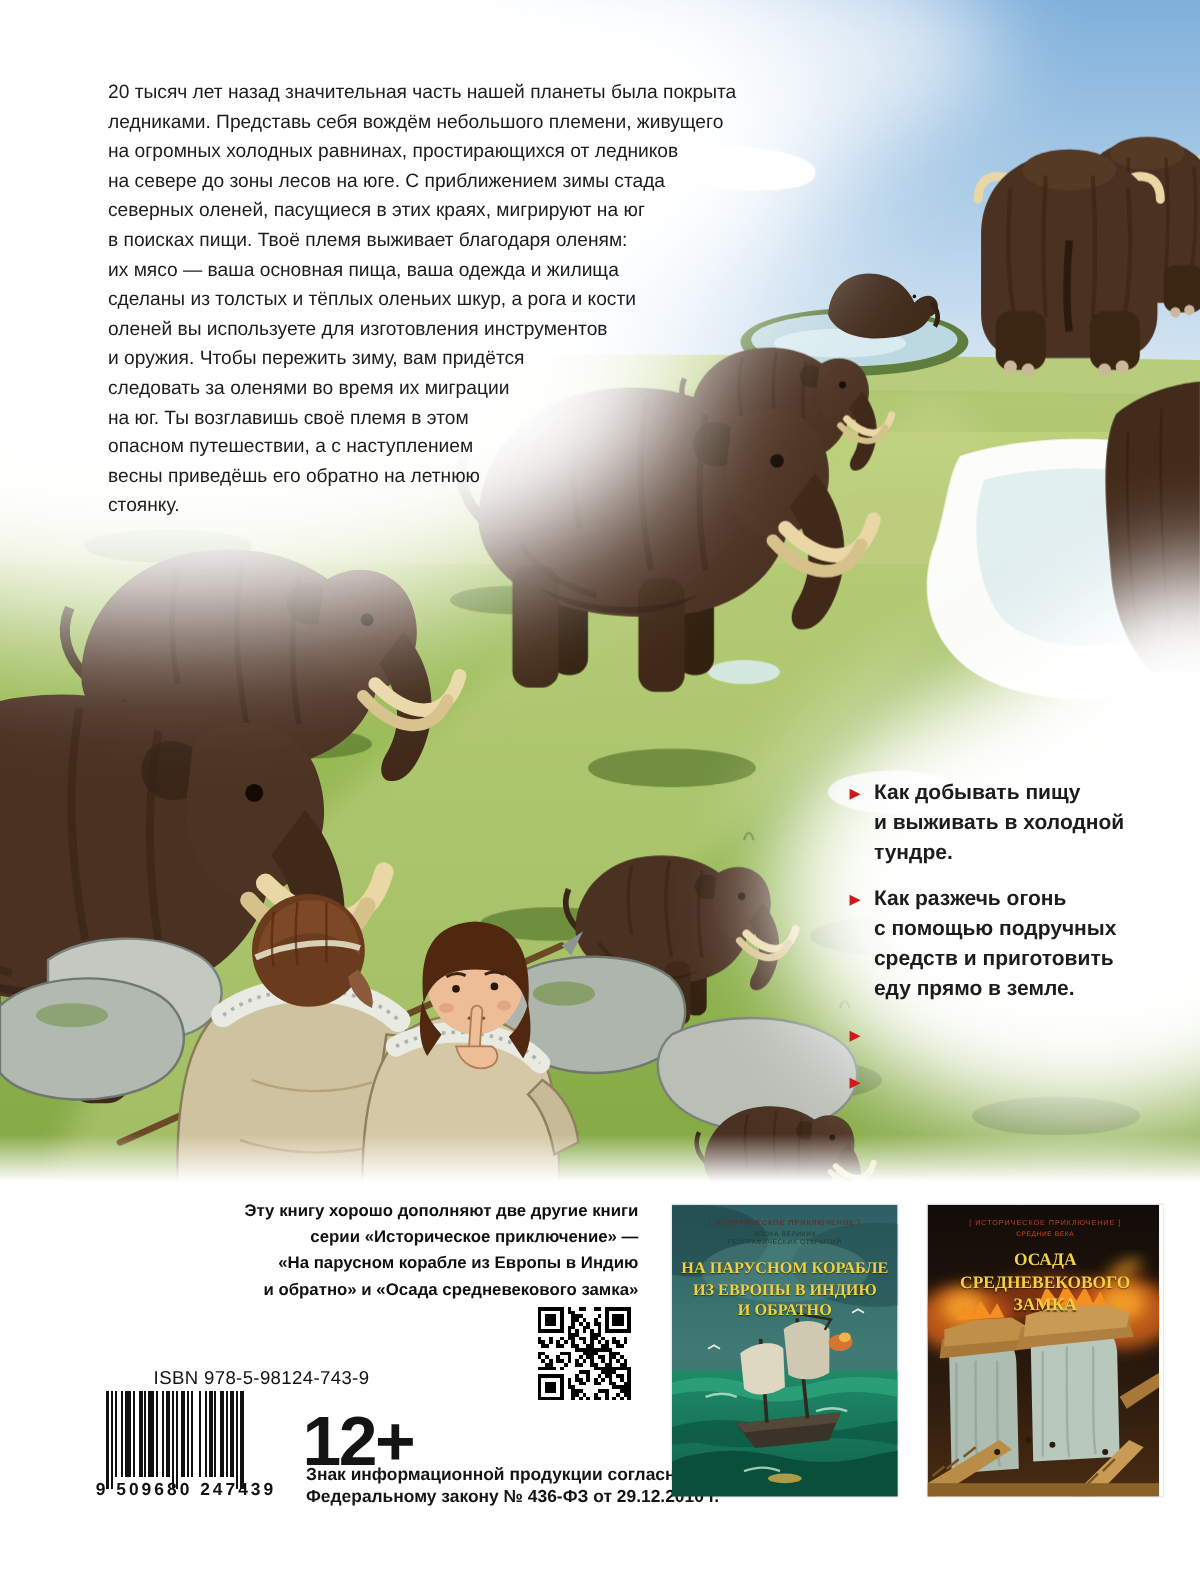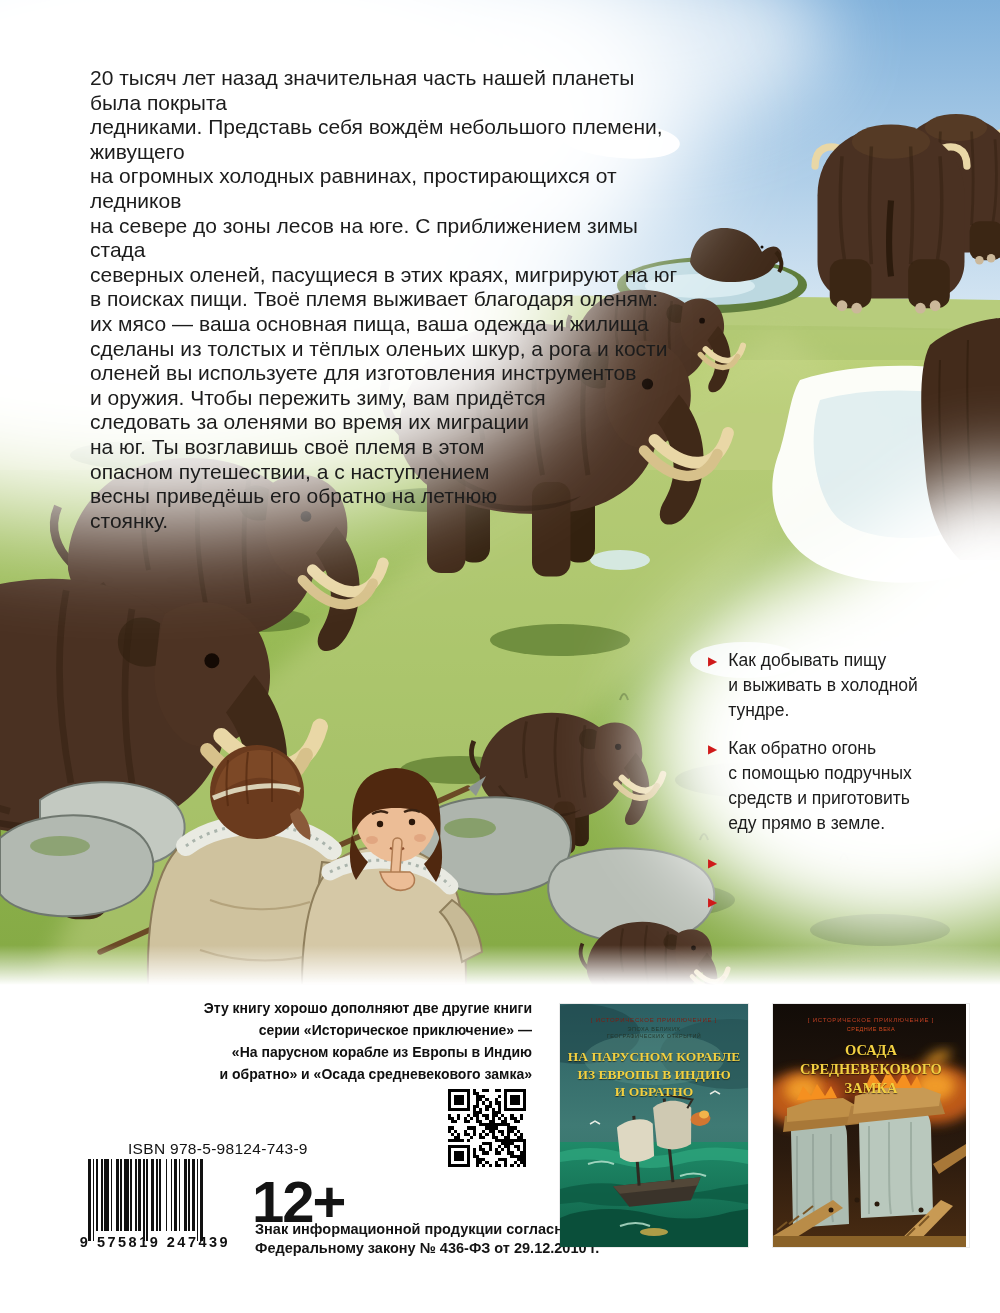--- a/index.html
+++ b/index.html
@@ -1,25 +1,25 @@
 <!DOCTYPE html>
 <html><head>
 <meta charset="utf-8">
 <style>
   html,body{margin:0;padding:0;background:#e8e8e8;}
   .page{position:relative;width:1000px;height:1313px;background:#ffffff;overflow:hidden;
         font-family:"Liberation Sans",sans-serif;margin:0 auto;}
   .art{position:absolute;left:0;top:0;width:1000px;height:985px;}
-  .intro{position:absolute;left:90px;top:66px;width:600px;font-size:21px;line-height:24.6px;
+  .intro{position:absolute;left:90px;top:66px;width:600px;font-size:16px;line-height:24.6px;
          color:#1c1c1c;white-space:pre-line;}
   .learn{position:absolute;left:708px;top:648px;width:280px;}
   .learn-title{color:#cf1a1a;font-weight:bold;font-size:18.5px;margin:0 0 14px 0;}
   .learn-item{display:flex;gap:11px;margin-bottom:14px;font-size:17.5px;line-height:24.8px;color:#1c1c1c;}
   .learn-item .bullet{color:#cf1a1a;font-size:12px;line-height:24.8px;flex:0 0 auto;padding-top:1px;}
-  .learn-item .itxt{white-space:pre-line;}
+  .learn-item .itxt{white-space:pre-line;font-weight:bold;}
   .companion{position:absolute;left:150px;top:997px;width:382px;text-align:right;
              font-weight:bold;font-size:14px;line-height:22px;color:#101010;white-space:pre-line;}
   .qr{position:absolute;left:448px;top:1089px;width:78px;height:78px;}
   .isbn-label{position:absolute;left:88px;top:1140px;font-size:15.5px;color:#121212;letter-spacing:0.3px;margin-left:40px;}
   .barcode{position:absolute;left:86px;top:1159px;width:154px;height:90px;}
   .barcode-digits{position:absolute;left:66px;top:1234px;width:178px;text-align:center;
                   font-size:14.5px;font-weight:bold;letter-spacing:2.5px;color:#111;}
   .age{position:absolute;left:252px;top:1148px;font-size:58px;font-weight:800;
        letter-spacing:-2px;color:#141414;margin-top:20px;}
   .age-note{position:absolute;left:255px;top:1220px;font-size:14.5px;font-weight:bold;
@@ -240,21 +240,21 @@
 
   <div class="learn">
     <div class="learn-item">
       <span class="bullet">▶</span>
       <span class="itxt">Как добывать пищу
 и выживать в холодной
 тундре.</span>
     </div>
     <div class="learn-item">
       <span class="bullet">▶</span>
-      <span class="itxt">Как обратно огонь
+      <span class="itxt">Как разжечь огонь
 с помощью подручных
 средств и приготовить
 еду прямо в земле.</span>
     </div>
     <div class="learn-item">
       <span class="bullet">▶</span>
     </div>
     <div class="learn-item">
       <span class="bullet">▶</span>
     </div>
@@ -513,21 +513,21 @@
       <rect x="79.76" y="0" width="1.62" height="72" fill="#111"></rect>
       <rect x="84.62" y="0" width="1.62" height="72" fill="#111"></rect>
       <rect x="87.86" y="0" width="3.24" height="72" fill="#111"></rect>
       <rect x="92.72" y="0" width="1.62" height="72" fill="#111"></rect>
       <rect x="97.58" y="0" width="3.24" height="72" fill="#111"></rect>
       <rect x="102.44" y="0" width="1.62" height="72" fill="#111"></rect>
       <rect x="105.68" y="0" width="3.24" height="72" fill="#111"></rect>
       <rect x="110.54" y="0" width="1.62" height="82" fill="#111"></rect>
       <rect x="113.78" y="0" width="3.24" height="82" fill="#111"></rect>
     </svg>
-  <div class="barcode-digits">9 575819 247439</div>
+  <div class="barcode-digits">9 509680 247439</div>
 
   <div class="age">12+</div>
   <div class="age-note">Знак информационной продукции согласно
 Федеральному закону № 436-ФЗ от 29.12.2010 г.</div>
 
   <div class="cover cover1">
     <svg viewBox="0 0 188 243" width="188" height="243">
       <defs>
         <linearGradient id="c1sky" x1="0" y1="0" x2="0" y2="1">
           <stop offset="0" stop-color="#2c5f63"></stop>

